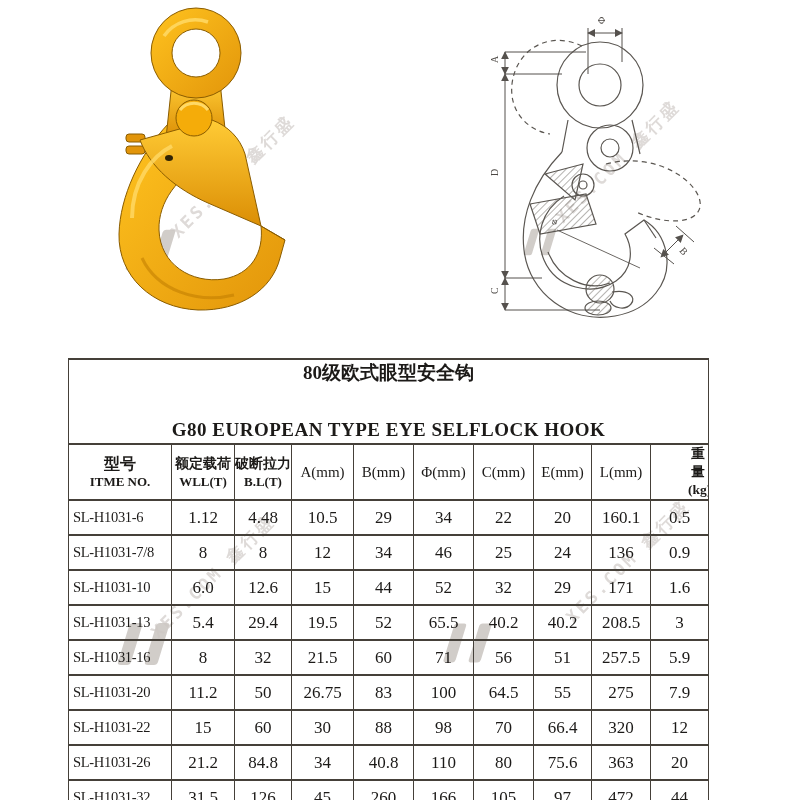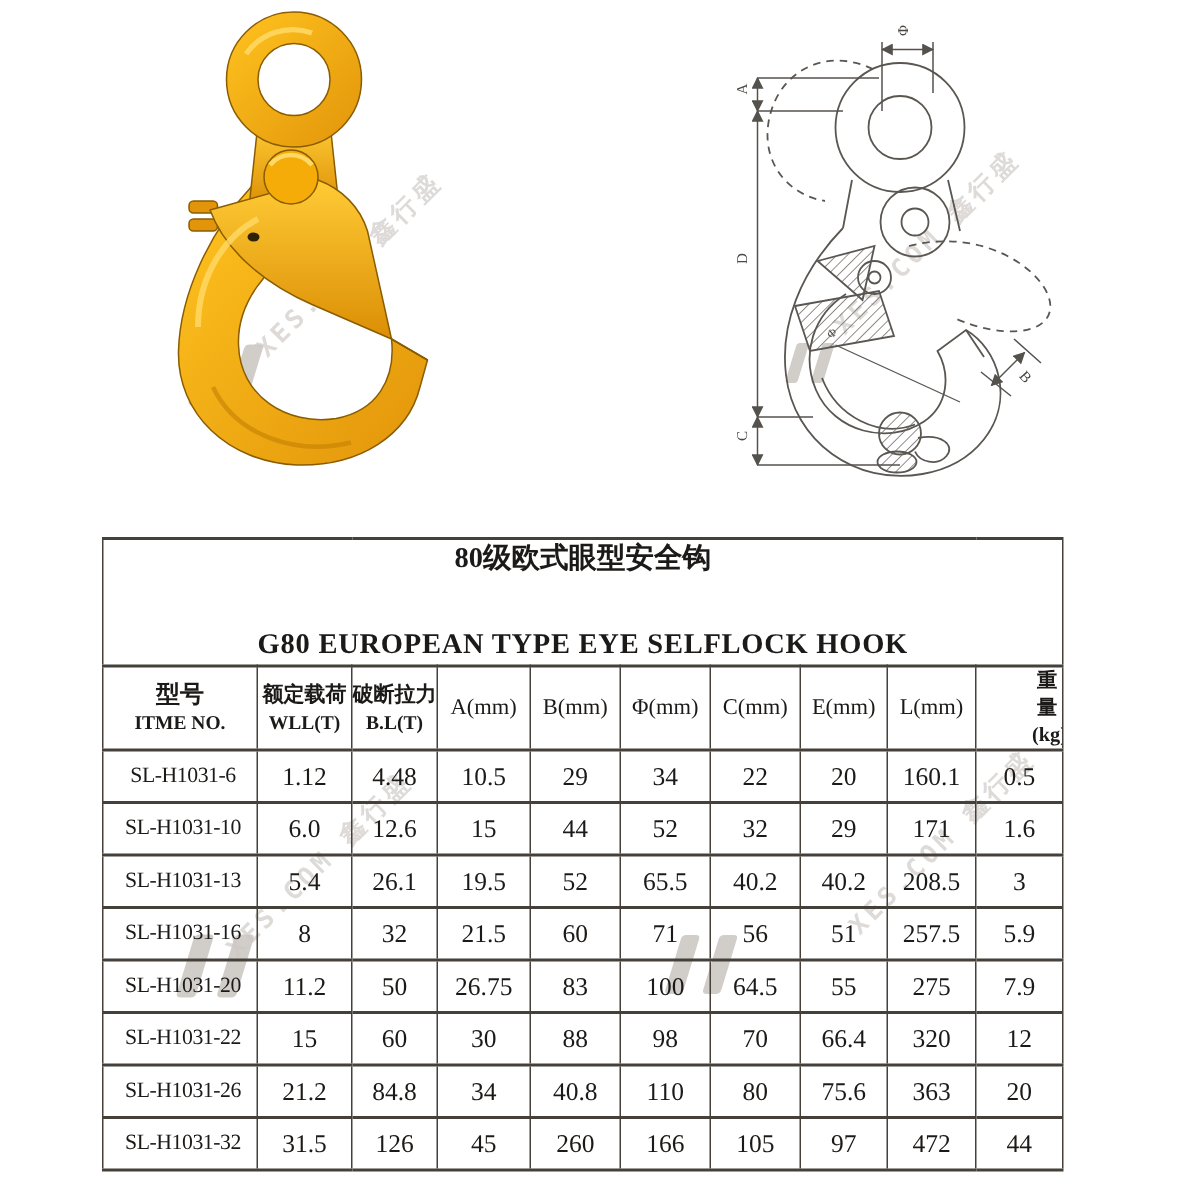--- a/index.html
+++ b/index.html
@@ -25,21 +25,21 @@
   .title-cn{font-size:19px;font-weight:bold;line-height:26px;}
   .title-en{font-size:19px;font-weight:bold;line-height:26px;letter-spacing:.5px;margin-top:31px;}
   tr.header-row th{height:49px;vertical-align:middle;font-weight:bold;}
   .h1{font-size:14px;line-height:18px;font-weight:bold;}
   .h2{font-size:13px;line-height:17px;font-weight:bold;}
   .h2:empty{display:none;}
   tr.header-row th.dim .h1{font-weight:400;font-size:15px;}
   tr.header-row th.wt .h1{font-weight:bold;font-size:13.5px;margin-left:37px;}
   tr.header-row th.model .h1{font-size:16px;}
   tbody td{height:33px;text-align:center;font-size:17px;vertical-align:middle;}
-  tbody td.item{font-size:14.5px;text-align:center;padding-left:4px;letter-spacing:-0.3px;}
+  tbody td.item{font-size:14.5px;text-align:left;padding-left:4px;letter-spacing:-0.3px;}
 </style>
 </head>
 <body>
 
 <div id="stage">
 
   <span class="wm-text" style="left:150px;top:165px;">XES.COM 鑫行盛</span>
   <span class="wm-text" style="left:535px;top:150px;">XES.COM 鑫行盛</span>
   <span class="wm-text" style="left:130px;top:565px;">XES.COM 鑫行盛</span>
   <span class="wm-text" style="left:545px;top:550px;">XES.COM 鑫行盛</span>
@@ -203,35 +203,47 @@
         <td>4.48</td>
         <td>10.5</td>
         <td>29</td>
         <td>34</td>
         <td>22</td>
         <td>20</td>
         <td>160.1</td>
         <td>0.5</td>
       </tr>
       <tr>
+        <td class="item">SL-H1031-7/8</td>
+        <td>8</td>
+        <td>8</td>
+        <td>12</td>
+        <td>34</td>
+        <td>46</td>
+        <td>25</td>
+        <td>24</td>
+        <td>136</td>
+        <td>0.9</td>
+      </tr>
+      <tr>
         <td class="item">SL-H1031-10</td>
         <td>6.0</td>
         <td>12.6</td>
         <td>15</td>
         <td>44</td>
         <td>52</td>
         <td>32</td>
         <td>29</td>
         <td>171</td>
         <td>1.6</td>
       </tr>
       <tr>
         <td class="item">SL-H1031-13</td>
         <td>5.4</td>
-        <td>26.1</td>
+        <td>29.4</td>
         <td>19.5</td>
         <td>52</td>
         <td>65.5</td>
         <td>40.2</td>
         <td>40.2</td>
         <td>208.5</td>
         <td>3</td>
       </tr>
       <tr>
         <td class="item">SL-H1031-16</td>

